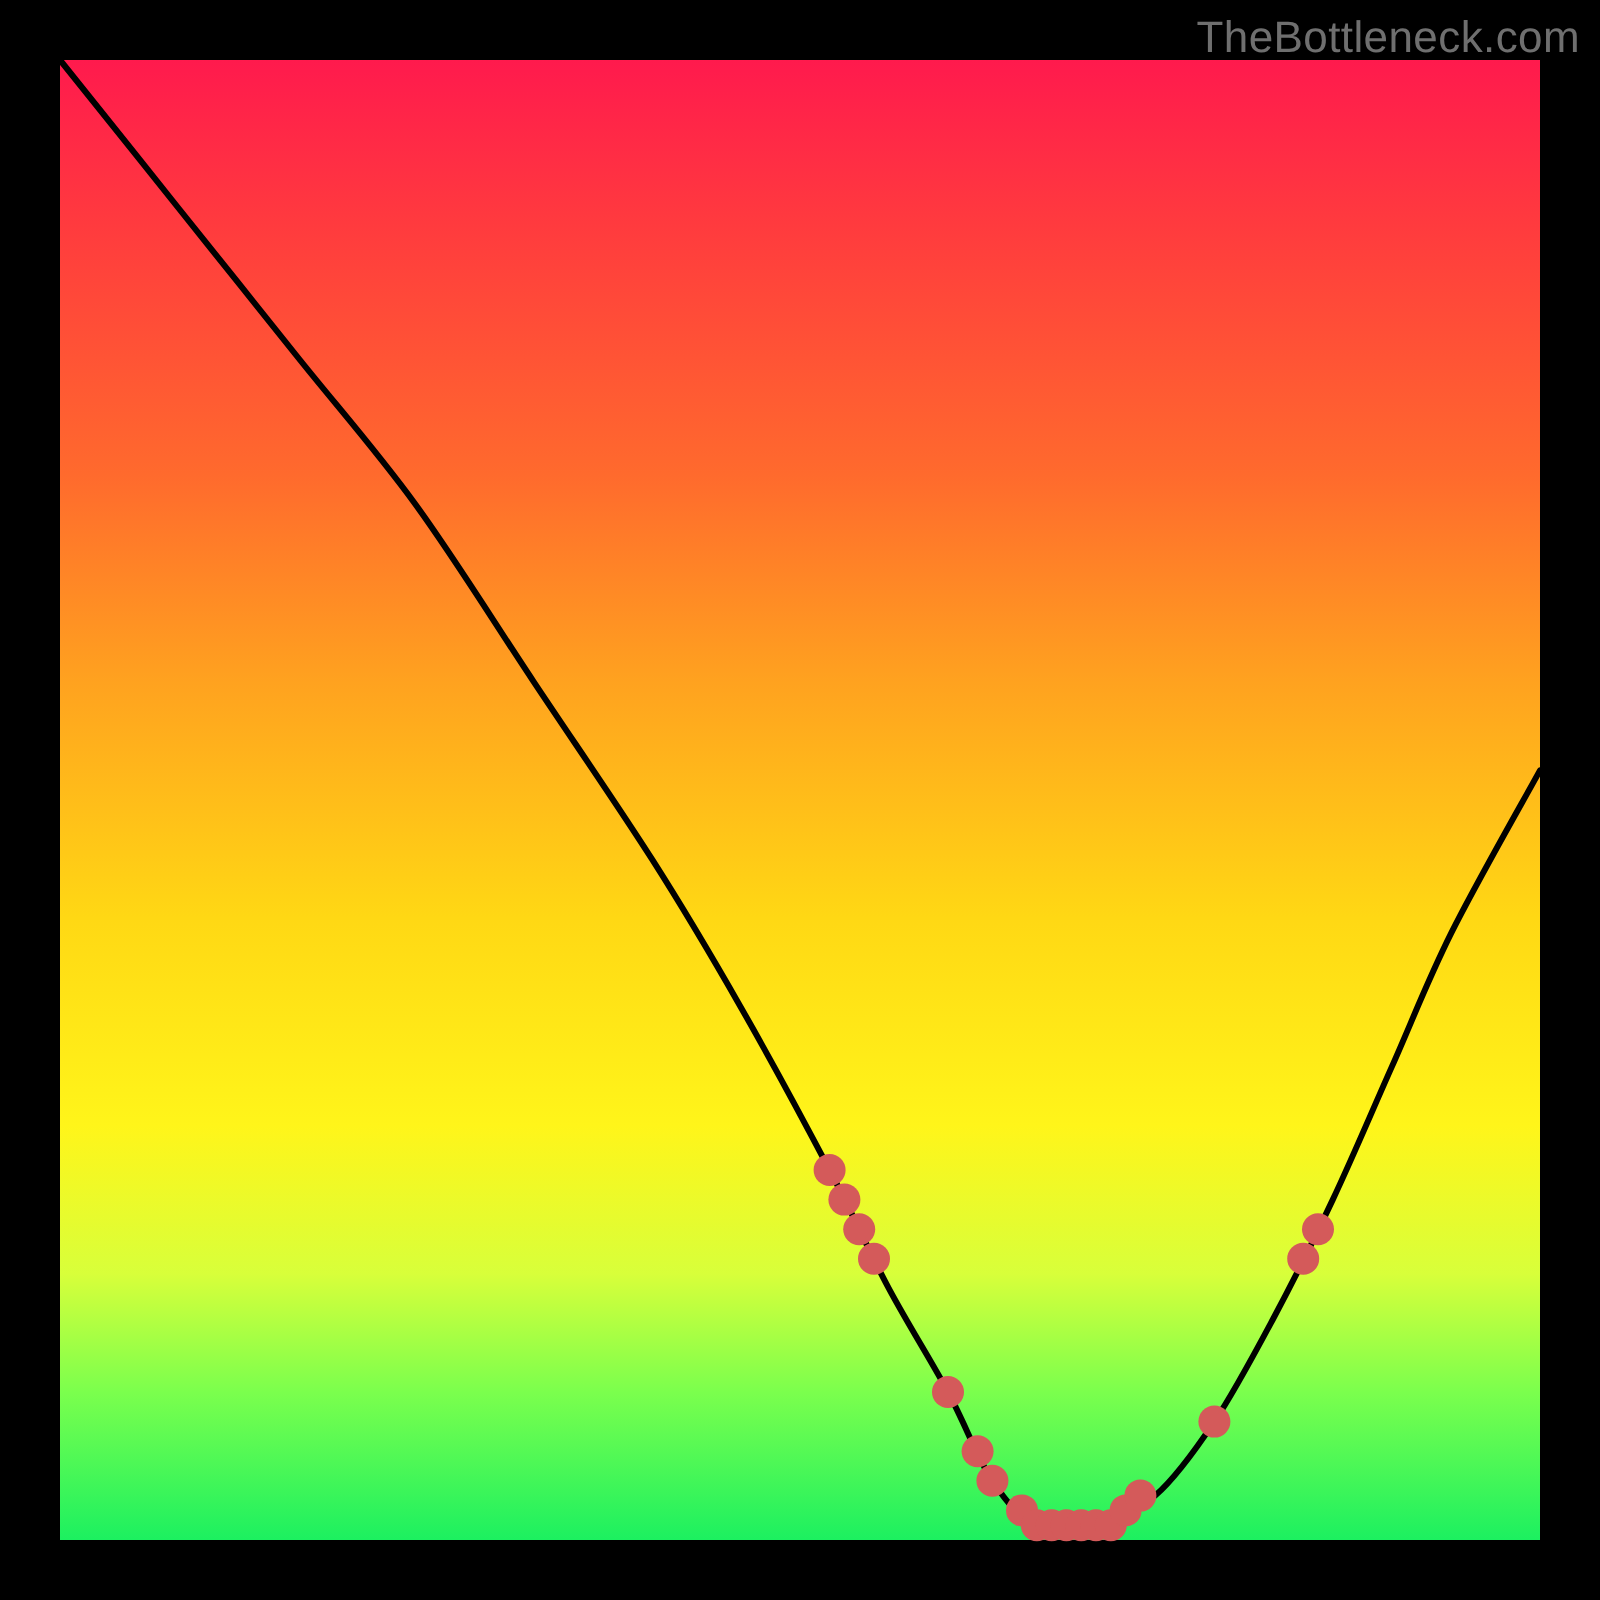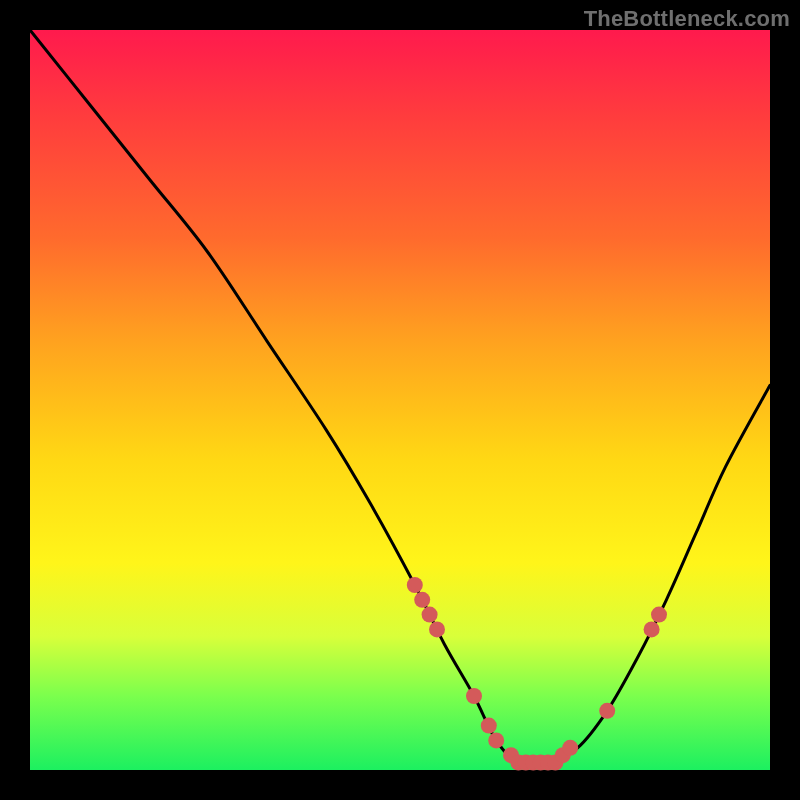--- a/index.html
+++ b/index.html
@@ -38,21 +38,21 @@
       #7bff4d 90%,
       #1cf060 100%
     );
   }
   .watermark {
     position: absolute;
     top: 6px;
     right: 10px;
     color: #6f6f6f;
     font-size: 22px;
-    font-weight: 700;
+    font-weight: 400;
     letter-spacing: 0.2px;
     user-select: none;
     text-align: center;
   }
   svg.curve {
     position: absolute;
     top: 0;
     left: 0;
     width: 740px;
     height: 740px;

